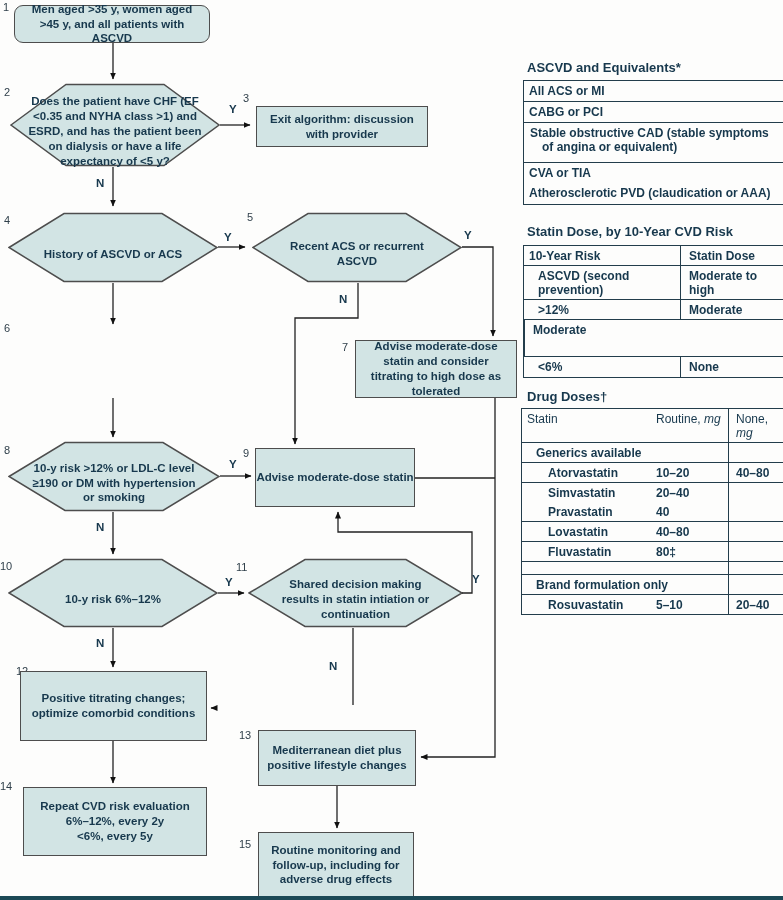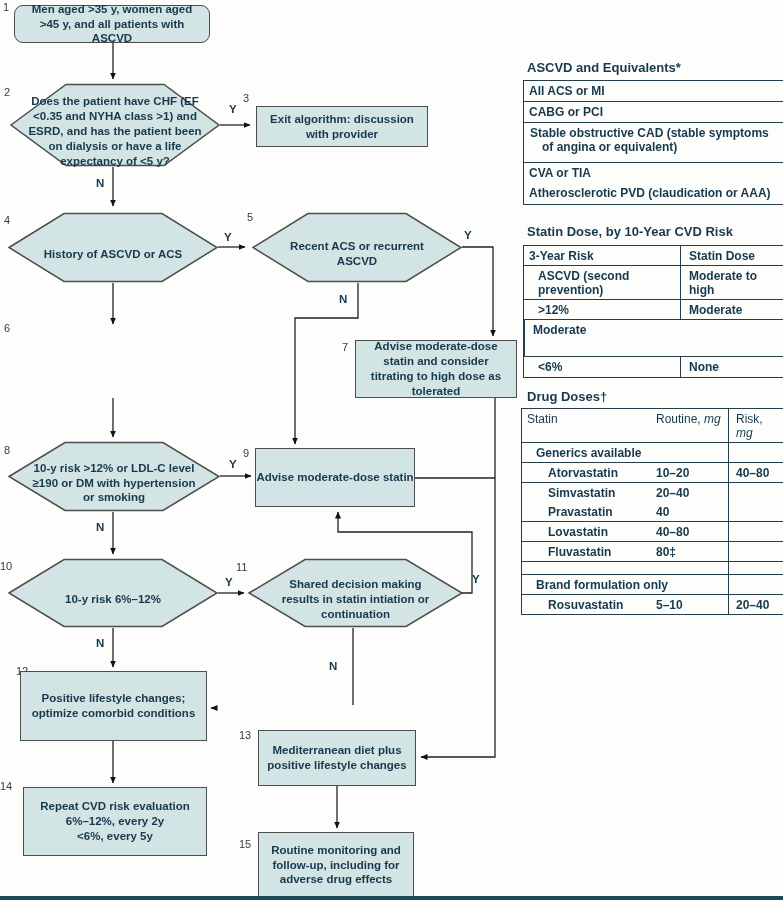--- a/index.html
+++ b/index.html
@@ -130,21 +130,21 @@
   <span class="num" style="left:236px;top:561px">11</span>
   <div class="hex" style="left:248px;top:558px;width:215px;height:70px">
     <svg width="215" height="70" viewBox="0 0 215 70">
       <polygon points="1,35 57,1.5 158,1.5 214,35 158,68.5 57,68.5" fill="var(--node-fill)" stroke="var(--node-border)" stroke-width="1.5"></polygon>
     </svg>
     <div class="hex-label">Shared decision making results in statin intiation or continuation</div>
   </div>
 
   <span class="num" style="left:16px;top:665px">12</span>
   <div class="node-rect" style="left:20px;top:671px;width:187px;height:70px">
-    <span>Positive lifestyle changes; optimize comorbid conditions</span>
+    <span>Positive titrating changes; optimize comorbid conditions</span>
   </div>
 
   <span class="num" style="left:239px;top:729px">13</span>
   <div class="node-rect" style="left:258px;top:730px;width:158px;height:56px">
     <span>Mediterranean diet plus positive lifestyle changes</span>
   </div>
 
   <span class="num" style="left:0px;top:780px">14</span>
   <div class="node-rect" style="left:23px;top:787px;width:184px;height:69px">
     <span class="pre-line">Repeat CVD risk evaluation
@@ -213,21 +213,21 @@
         <div class="c">CVA or TIA</div>
       </div>
     <div class="trow" style="min-height:22px">
         <div class="c">Atherosclerotic PVD (claudication or AAA)</div>
       </div>
   </div>
 
   <div class="tbl-title" style="left:527px;top:224px">Statin Dose, by 10-Year CVD Risk</div>
   <div class="tbl" style="left:523px;top:245px;width:260px">
     <div class="trow" style="min-height:20px">
-      <div class="c bold" style="width:156px">3-Year Risk</div>
+      <div class="c bold" style="width:156px">10-Year Risk</div>
       <div class="c bold col-split" style="flex:1;padding-left:8px">Statin Dose</div>
     </div>
     <div class="trow" style="min-height:20px">
       <div class="c ind1" style="width:156px">ASCVD (second prevention)</div>
       <div class="c col-split" style="flex:1;padding-left:8px">Moderate to high</div>
     </div>
     <div class="trow" style="min-height:20px">
       <div class="c ind1" style="width:156px">&gt;12%</div>
       <div class="c col-split" style="flex:1;padding-left:8px">Moderate</div>
     </div>
@@ -242,21 +242,21 @@
 
   <div class="tbl-title" style="left:527px;top:389px">Drug Doses†</div>
   <div class="tbl" style="left:521px;top:408px;width:262px">
     <div class="trow" style="min-height:19px">
       <div class="c reg" style="width:134px">Statin</div>
       <div class="c reg" style="width:72px;padding-left:0">
         <span>Routine,</span>
         <i>mg</i>
       </div>
       <div class="c reg col-split" style="flex:1;padding-left:7px">
-        <span>Risk,</span>
+        <span>None,</span>
         <i>mg</i>
       </div>
     </div>
     <div class="trow" style="min-height:18px">
       <div class="c bold ind1" style="width:206px">Generics available</div>
       <div class="c col-split" style="flex:1"></div>
     </div>
     <div class="trow" style="min-height:19px">
       <div class="c ind2" style="width:134px">Atorvastatin</div>
       <div class="c" style="width:72px;padding-left:0">10–20</div>

